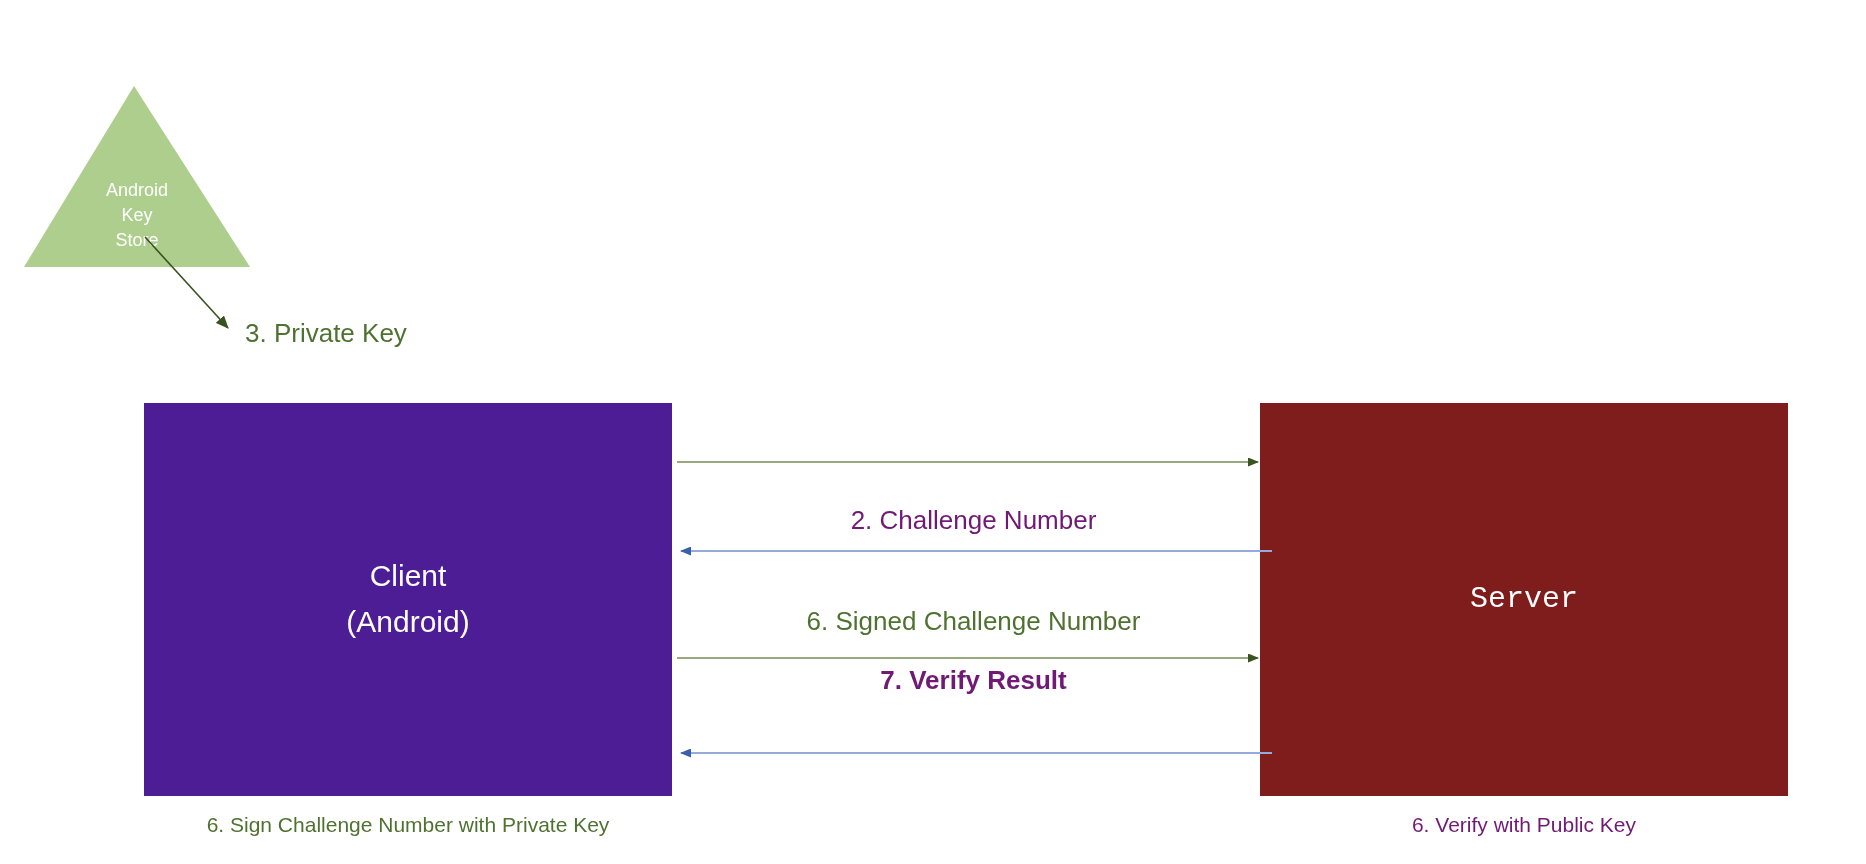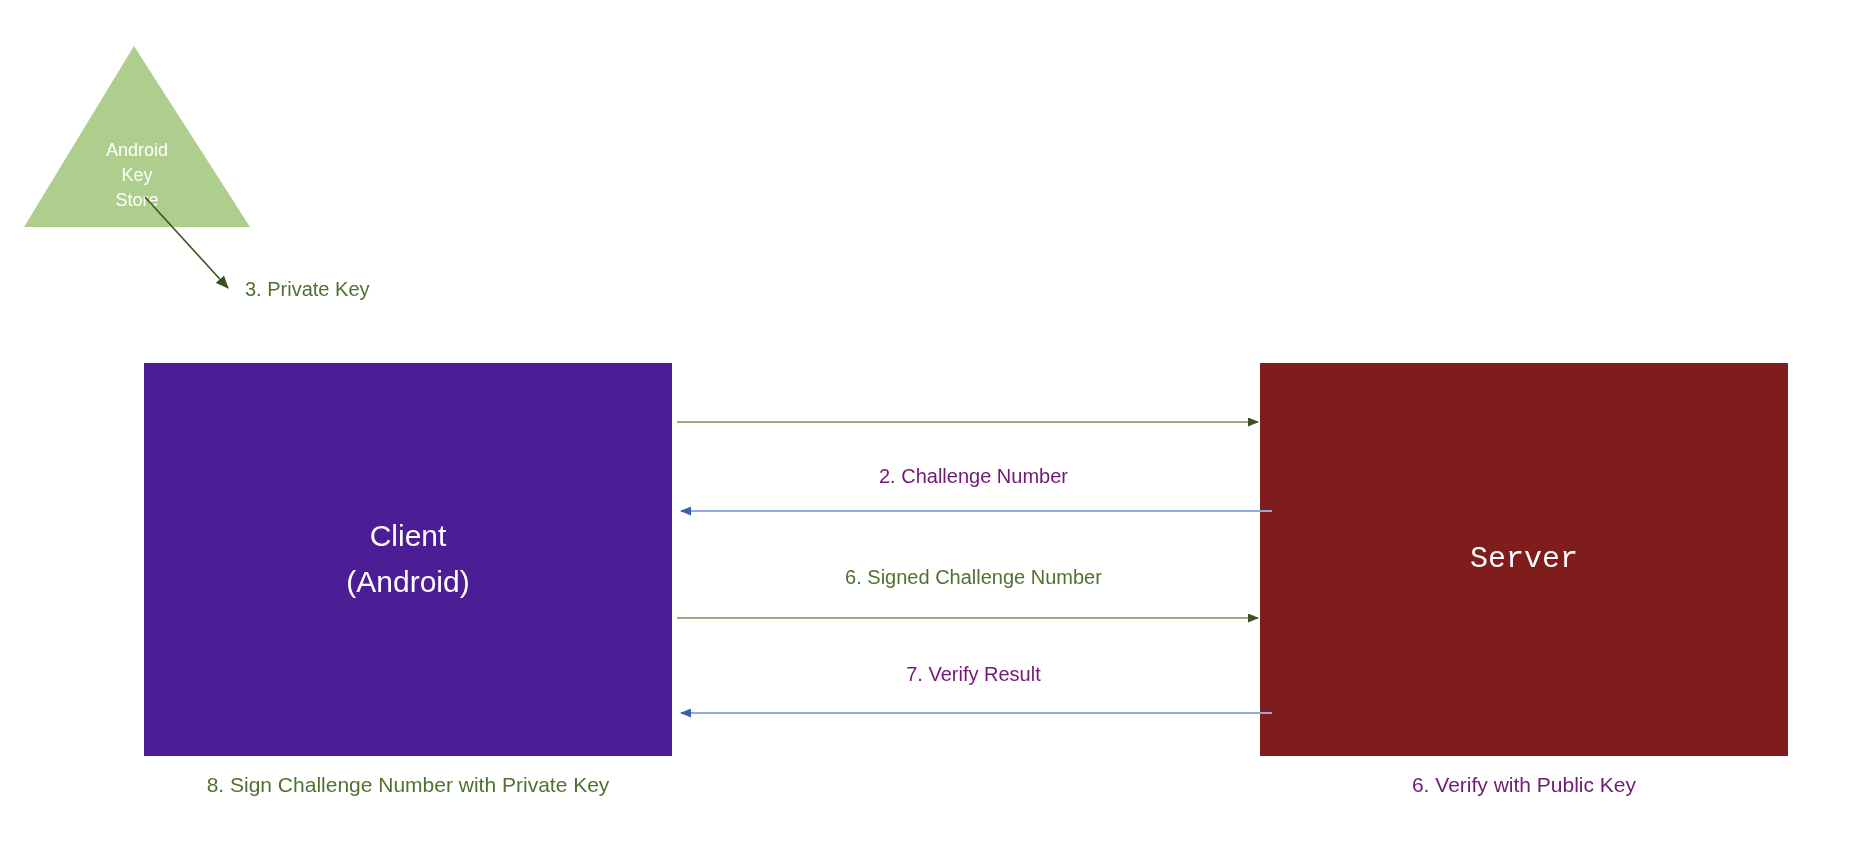--- a/index.html
+++ b/index.html
@@ -12,20 +12,21 @@
     font-family: "Liberation Sans", sans-serif;
     width: 1866px;
     height: 864px;
     overflow: hidden;
   }
   #canvas {
     position: relative;
     width: 1866px;
     height: 672px;
     background: #ffffff;
+    margin-top: 40px;
   }
 
   
   #keystore-shape {
     position: absolute;
     left: 24px;
     top: 46px;
     width: 226px;
     height: 182px;
   }
@@ -85,31 +86,31 @@
     left: 0;
     top: 0;
     width: 1866px;
     height: 864px;
     pointer-events: none;
   }
 
   
   .flow-label {
     position: absolute;
-    font-size: 20px;
+    font-size: 26px;
     white-space: nowrap;
     text-align: center;
   }
   .label-green { color: #4F7230; }
   .label-blue  { color: #701a75; }
 
   #label-1 { left: 677px; width: 593px; top: 377px; }
   #label-2 { left: 677px; width: 593px; top: 465px; }
   #label-5 { left: 677px; width: 593px; top: 566px; }
-  #label-7 { left: 677px; width: 593px; top: 663px; }
+  #label-7 { left: 677px; width: 593px; top: 625px; font-weight: bold; }
 
   
   .caption {
     position: absolute;
     font-size: 21px;
     white-space: nowrap;
     text-align: center;
     top: 773px;
   }
   #caption-client { left: 84px; width: 648px; }
@@ -174,17 +175,17 @@
 
   <div class="flow-label label-green" id="label-3" style="left:245px; width:220px; top:278px; text-align:left;">3. Private Key</div>
 
 
   <div class="flow-label label-blue" id="label-2">2. Challenge Number</div>
 
   <div class="flow-label label-green" id="label-5">6. Signed Challenge Number</div>
 
   <div class="flow-label label-blue" id="label-7">7. Verify Result</div>
 
-  <div class="caption label-green" id="caption-client">8. Sign Challenge Number with Private Key</div>
+  <div class="caption label-green" id="caption-client">6. Sign Challenge Number with Private Key</div>
 
   <div class="caption label-blue" id="caption-server">6. Verify with Public Key</div>
 
 </div>
 
 </body></html>

